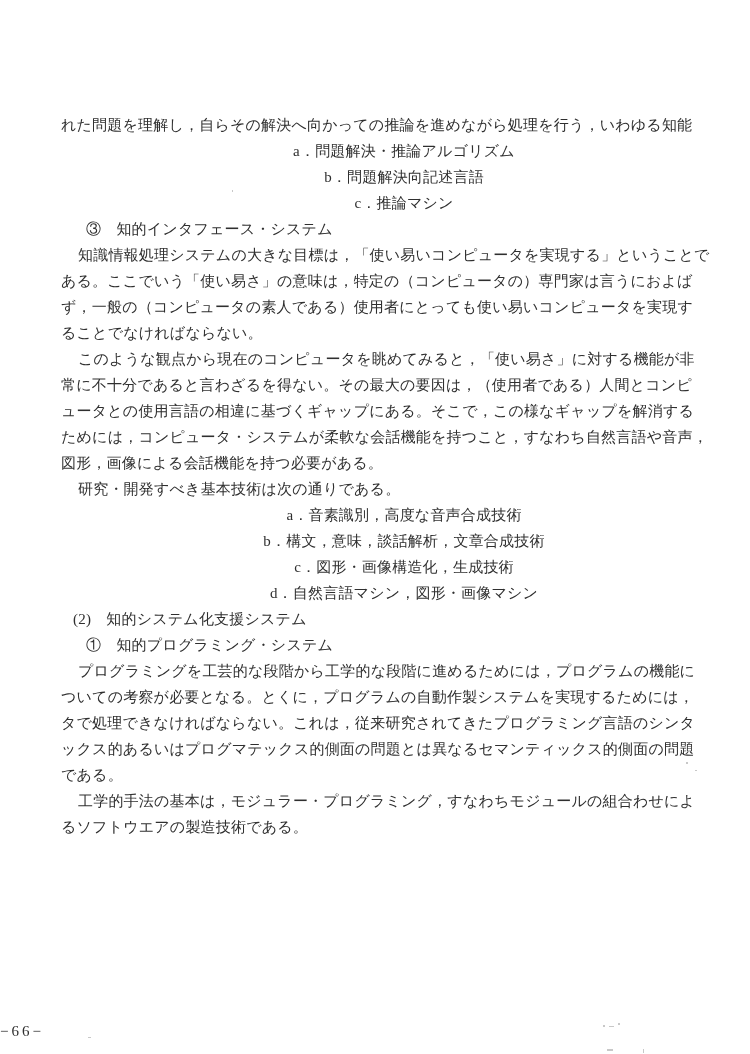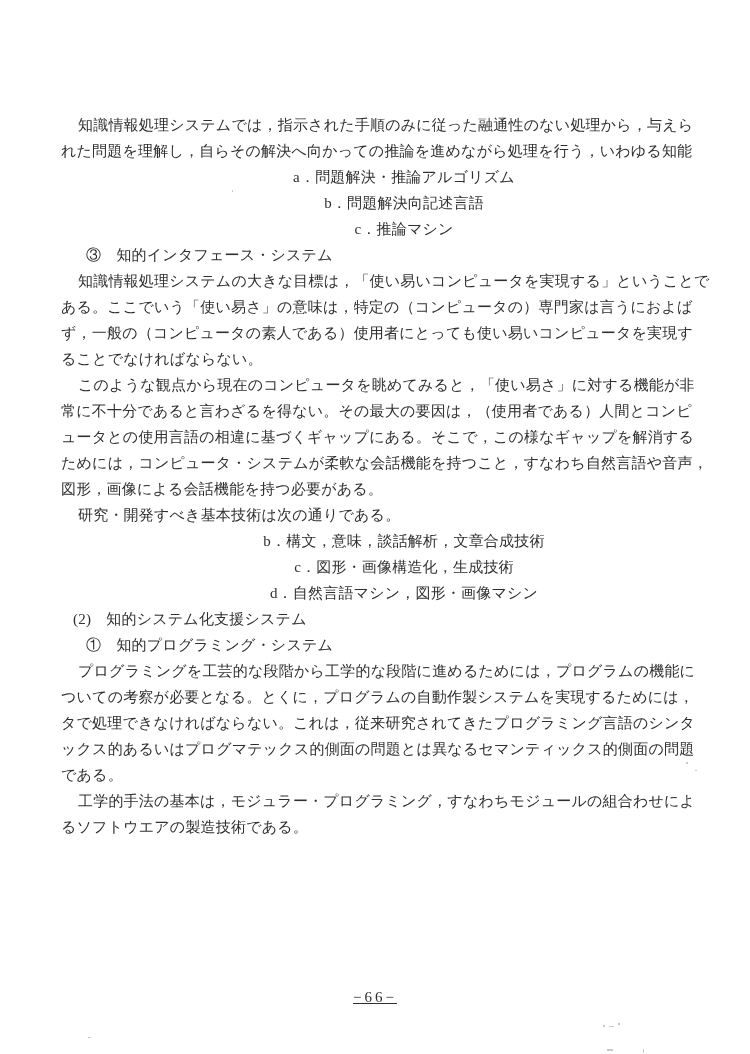--- a/index.html
+++ b/index.html
@@ -30,59 +30,58 @@
     white-space: pre;
   }
   
   .line.para     { padding-left: 17px; }  
   .line.body     { padding-left: 0; }     
   .line.item     { padding-left: 36px; text-align: center; }  
   .line.circled  { padding-left: 25px; }  
   .line.section2 { padding-left: 12px; }  
   .pagenum {
     position: absolute;
-    top: 984px;
+    top: 1018px;
     left: 0;
     width: 750px;
     height: 26px;
     line-height: 26px;
-    text-align: center;
+    text-align: left;
     font-size: 15px;
     letter-spacing: 3px;
     color: #2f2f2f;
-    text-decoration: underline;
   }
   
   .speck {
     position: absolute;
     background: #9a9a9a;
     opacity: 0.55;
   }
 </style>
 </head>
 <body>
 
 <div class="page">
   <div class="content">
-      <div class="line para">知識情報処理システムでは，指示された手順のみに従った融通性のない処理から，与えら</div>
       <div class="line body">れた問題を理解し，自らその解決へ向かっての推論を進めながら処理を行う，いわゆる知能</div>
       <div class="line item">a．問題解決・推論アルゴリズム</div>
       <div class="line item">b．問題解決向記述言語</div>
       <div class="line item">c．推論マシン</div>
       <div class="line circled">③　知的インタフェース・システム</div>
       <div class="line para">知識情報処理システムの大きな目標は，「使い易いコンピュータを実現する」ということで</div>
       <div class="line body">ある。ここでいう「使い易さ」の意味は，特定の（コンピュータの）専門家は言うにおよば</div>
       <div class="line body">ず，一般の（コンピュータの素人である）使用者にとっても使い易いコンピュータを実現す</div>
       <div class="line body">ることでなければならない。</div>
       <div class="line para">このような観点から現在のコンピュータを眺めてみると，「使い易さ」に対する機能が非</div>
       <div class="line body">常に不十分であると言わざるを得ない。その最大の要因は，（使用者である）人間とコンピ</div>
       <div class="line body">ュータとの使用言語の相違に基づくギャップにある。そこで，この様なギャップを解消する</div>
       <div class="line body">ためには，コンピュータ・システムが柔軟な会話機能を持つこと，すなわち自然言語や音声，</div>
       <div class="line body">図形，画像による会話機能を持つ必要がある。</div>
       <div class="line para">研究・開発すべき基本技術は次の通りである。</div>
+      <div class="line item">a．音素識別，高度な音声合成技術</div>
       <div class="line item">b．構文，意味，談話解析，文章合成技術</div>
       <div class="line item">c．図形・画像構造化，生成技術</div>
       <div class="line item">d．自然言語マシン，図形・画像マシン</div>
       <div class="line section2">(2)　知的システム化支援システム</div>
       <div class="line circled">①　知的プログラミング・システム</div>
       <div class="line para">プログラミングを工芸的な段階から工学的な段階に進めるためには，プログラムの機能に</div>
       <div class="line body">ついての考察が必要となる。とくに，プログラムの自動作製システムを実現するためには，</div>
       <div class="line body">タで処理できなければならない。これは，従来研究されてきたプログラミング言語のシンタ</div>
       <div class="line body">ックス的あるいはプログマテックス的側面の問題とは異なるセマンティックス的側面の問題</div>
       <div class="line body">である。</div>

